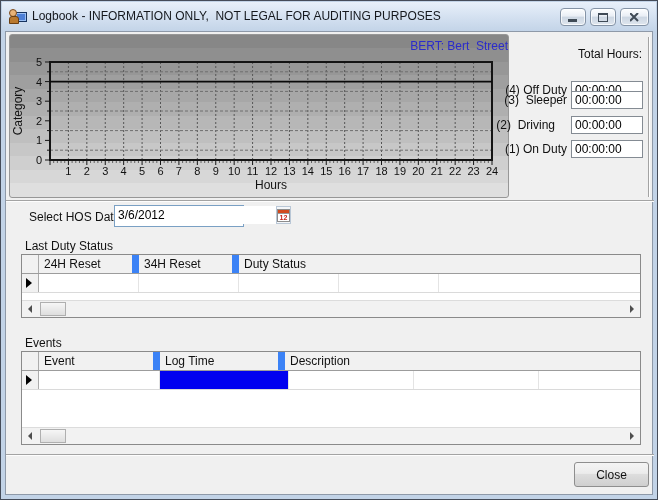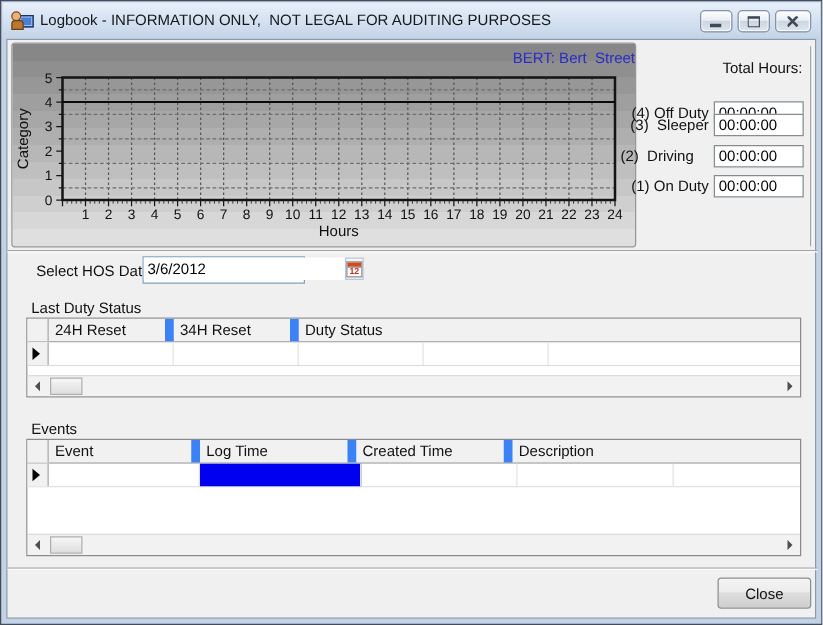--- a/index.html
+++ b/index.html
@@ -377,21 +377,20 @@
           </div>
         </div>
       </div>
 
     <div class="section-label" style="top:304px;">Events</div>
     <div class="grid" id="grid-events" style="top:319px; height:94px;">
         <div class="g-head">
           <div class="g-corner"></div>
           <div class="g-hc" style="width: 121px;">Event</div>
           <div class="g-hc" style="width: 125px;">Log Time</div>
-          <div class="g-hc" style="width: 125px;">Created Time</div>
           <div class="g-hc last">Description</div>
         </div>
         <div class="g-row">
           <div class="g-rowsel">
             <div class="tri"></div>
           </div>
           <div class="g-cell" style="width: 121px;"></div>
           <div class="g-cell" style="width: 129px; background: rgb(0, 0, 240);"></div>
           <div class="g-cell" style="width: 125px;"></div>
           <div class="g-cell" style="width: 125px;"></div>

